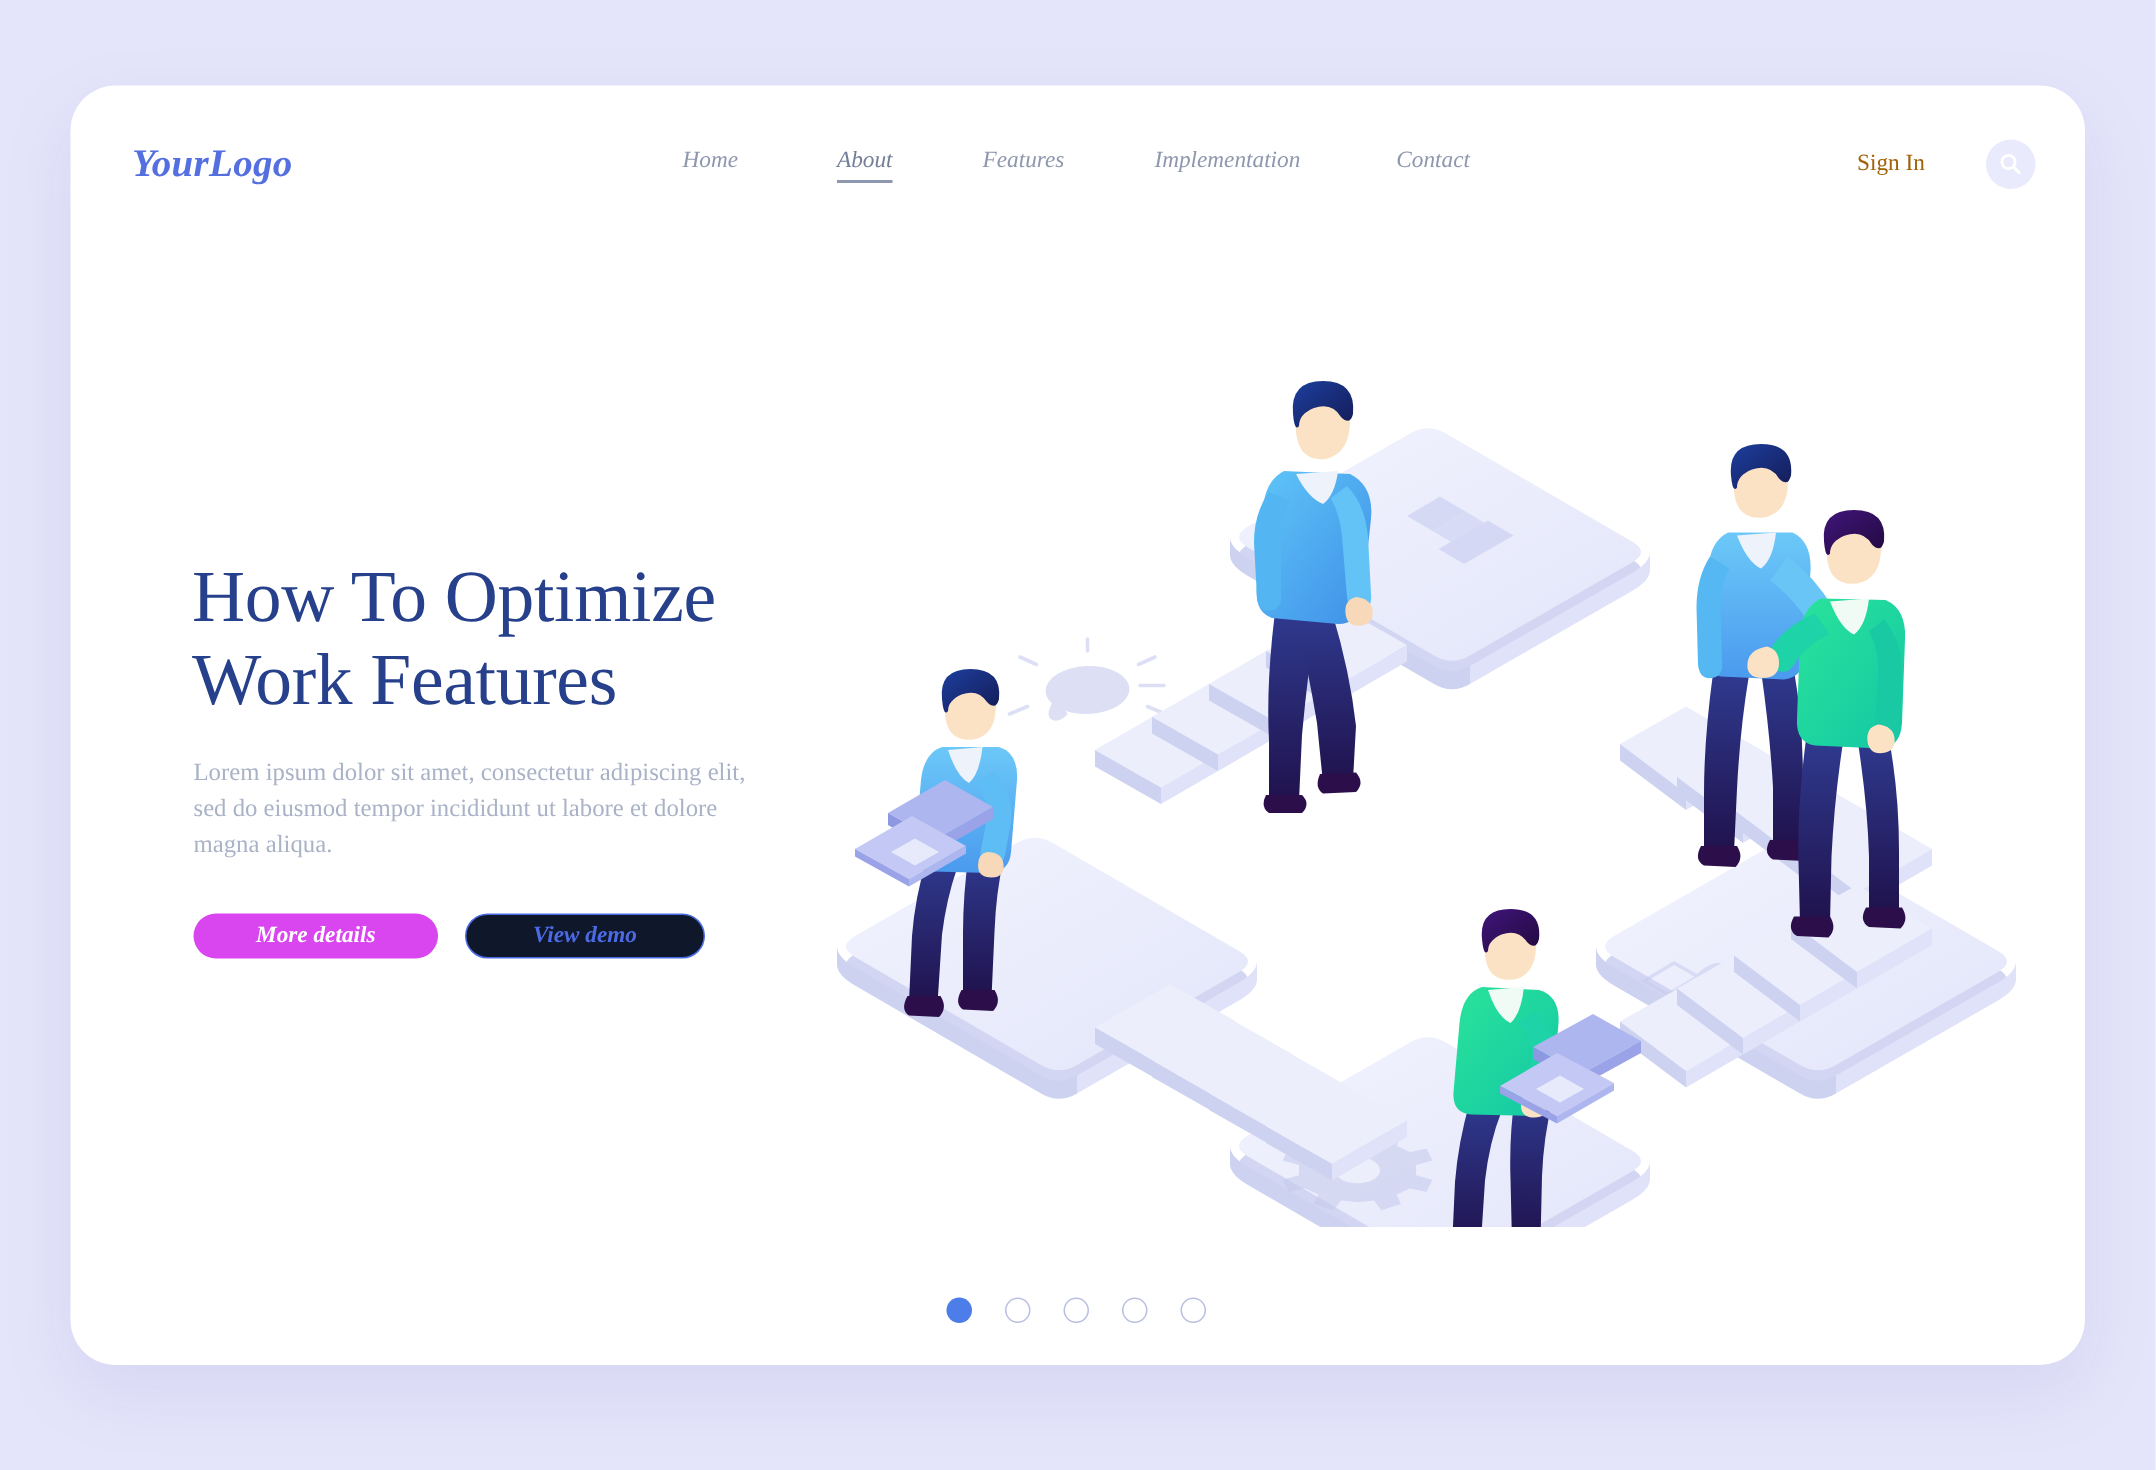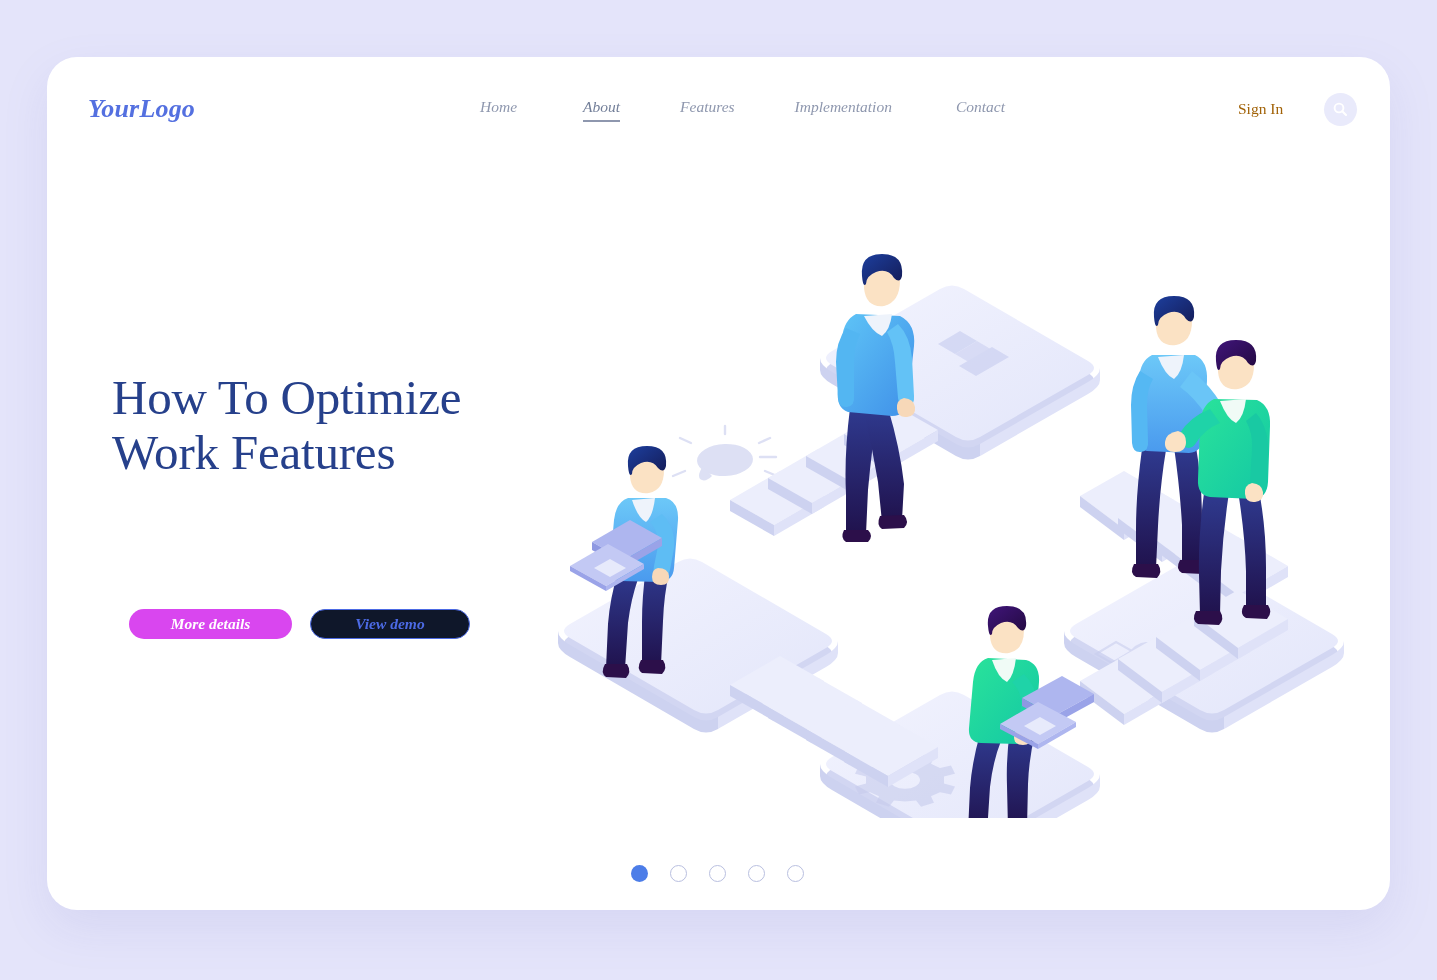--- a/index.html
+++ b/index.html
@@ -18,21 +18,21 @@
     box-shadow:0 18px 46px rgba(120,120,200,.13);
   }
 
   
   .logo{
     position:absolute;left:88px;top:94px;
     font-family:"Liberation Serif",serif;
     font-style:italic;font-weight:700;font-size:26px;
     color:#5470e0;letter-spacing:.2px;white-space:nowrap;
   }
-  .nav{position:absolute;left:480px;top:98px;display:flex;align-items:flex-start;}
+  .nav{position:absolute;left:455px;top:98px;display:flex;align-items:flex-start;}
   .nav-item{
     font-family:"Liberation Serif",serif;
     font-style:italic;font-size:15.5px;color:#8e97ae;
     white-space:nowrap;padding:0 0 6px 0;position:relative;
   }
   .nav-gap-1{margin-right:66px;}
   .nav-gap-2{margin-right:60px;}
   .nav-gap-3{margin-right:60px;}
   .nav-gap-4{margin-right:64px;}
   .nav-item.active{color:#737f99;}
@@ -46,21 +46,21 @@
   }
   .searchbtn{
     position:absolute;left:1324px;top:93px;width:33px;height:33px;
     border-radius:50%;background:#e9eafb;
     display:flex;align-items:center;justify-content:center;
   }
   .searchbtn svg{display:block;}
 
   
   .headline{
-    position:absolute;left:112px;top:370px;width:430px;
+    position:absolute;left:128px;top:370px;width:430px;
     font-family:"Liberation Serif",serif;
     font-size:49px;line-height:55px;color:#26408b;
     font-weight:400;letter-spacing:-.2px;
   }
   .headline span{display:block;}
   .lede{
     position:absolute;left:129px;top:503px;width:390px;
     font-family:"Liberation Serif",serif;
     font-size:16.5px;line-height:24px;color:#a9b2c6;
   }
@@ -114,20 +114,21 @@
       <circle cx="7" cy="7" r="4.4" fill="none" stroke="#ffffff" stroke-width="1.9"></circle>
       <line x1="10.3" y1="10.3" x2="14" y2="14" stroke="#ffffff" stroke-width="2.1" stroke-linecap="round"></line>
     </svg>
   </div>
 
   <div class="headline">
     <span>How To Optimize</span>
     <span>Work Features</span>
   </div>
 
+  <div class="lede">Lorem ipsum dolor sit amet, consectetur adipiscing elit, sed do eiusmod tempor incididunt ut labore et dolore magna aliqua.</div>
 
   <div class="btnrow">
     <div class="btn btn-primary">More details</div>
     <div class="btn btn-ghost">View demo</div>
   </div>
 
   <div class="dots">
     <div class="dot on"></div>
     <div class="dot off"></div>
     <div class="dot off"></div>

